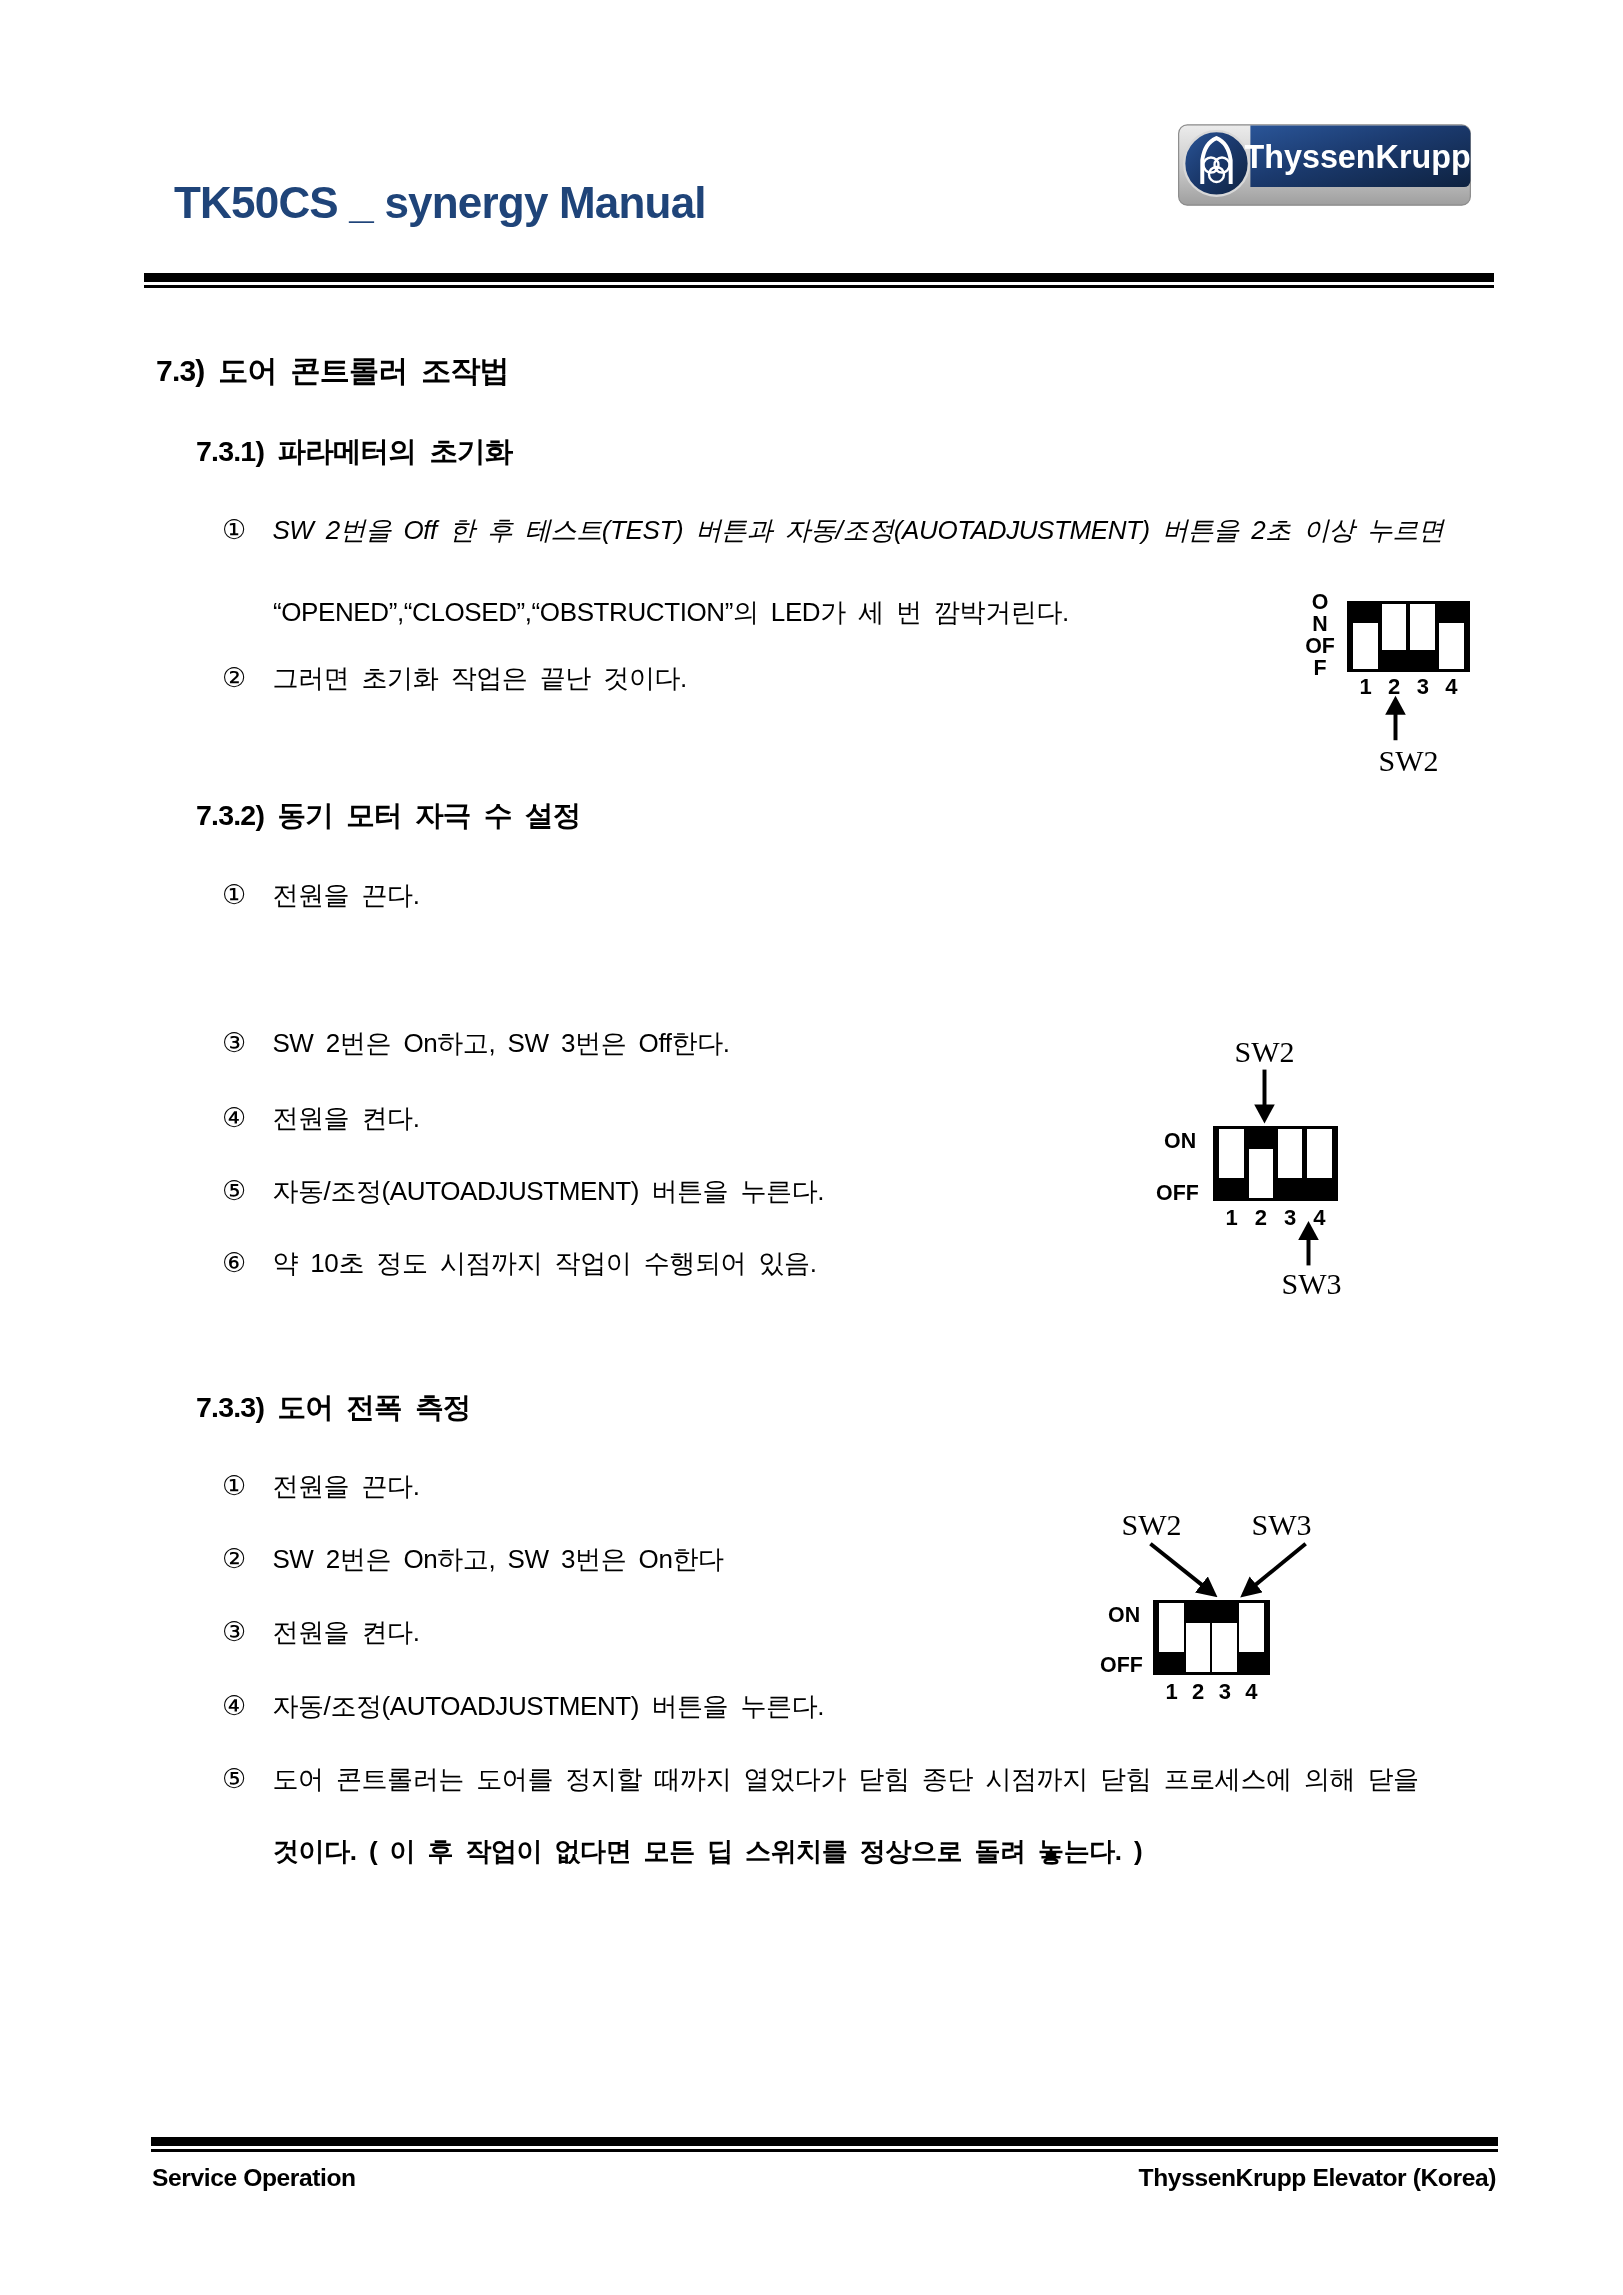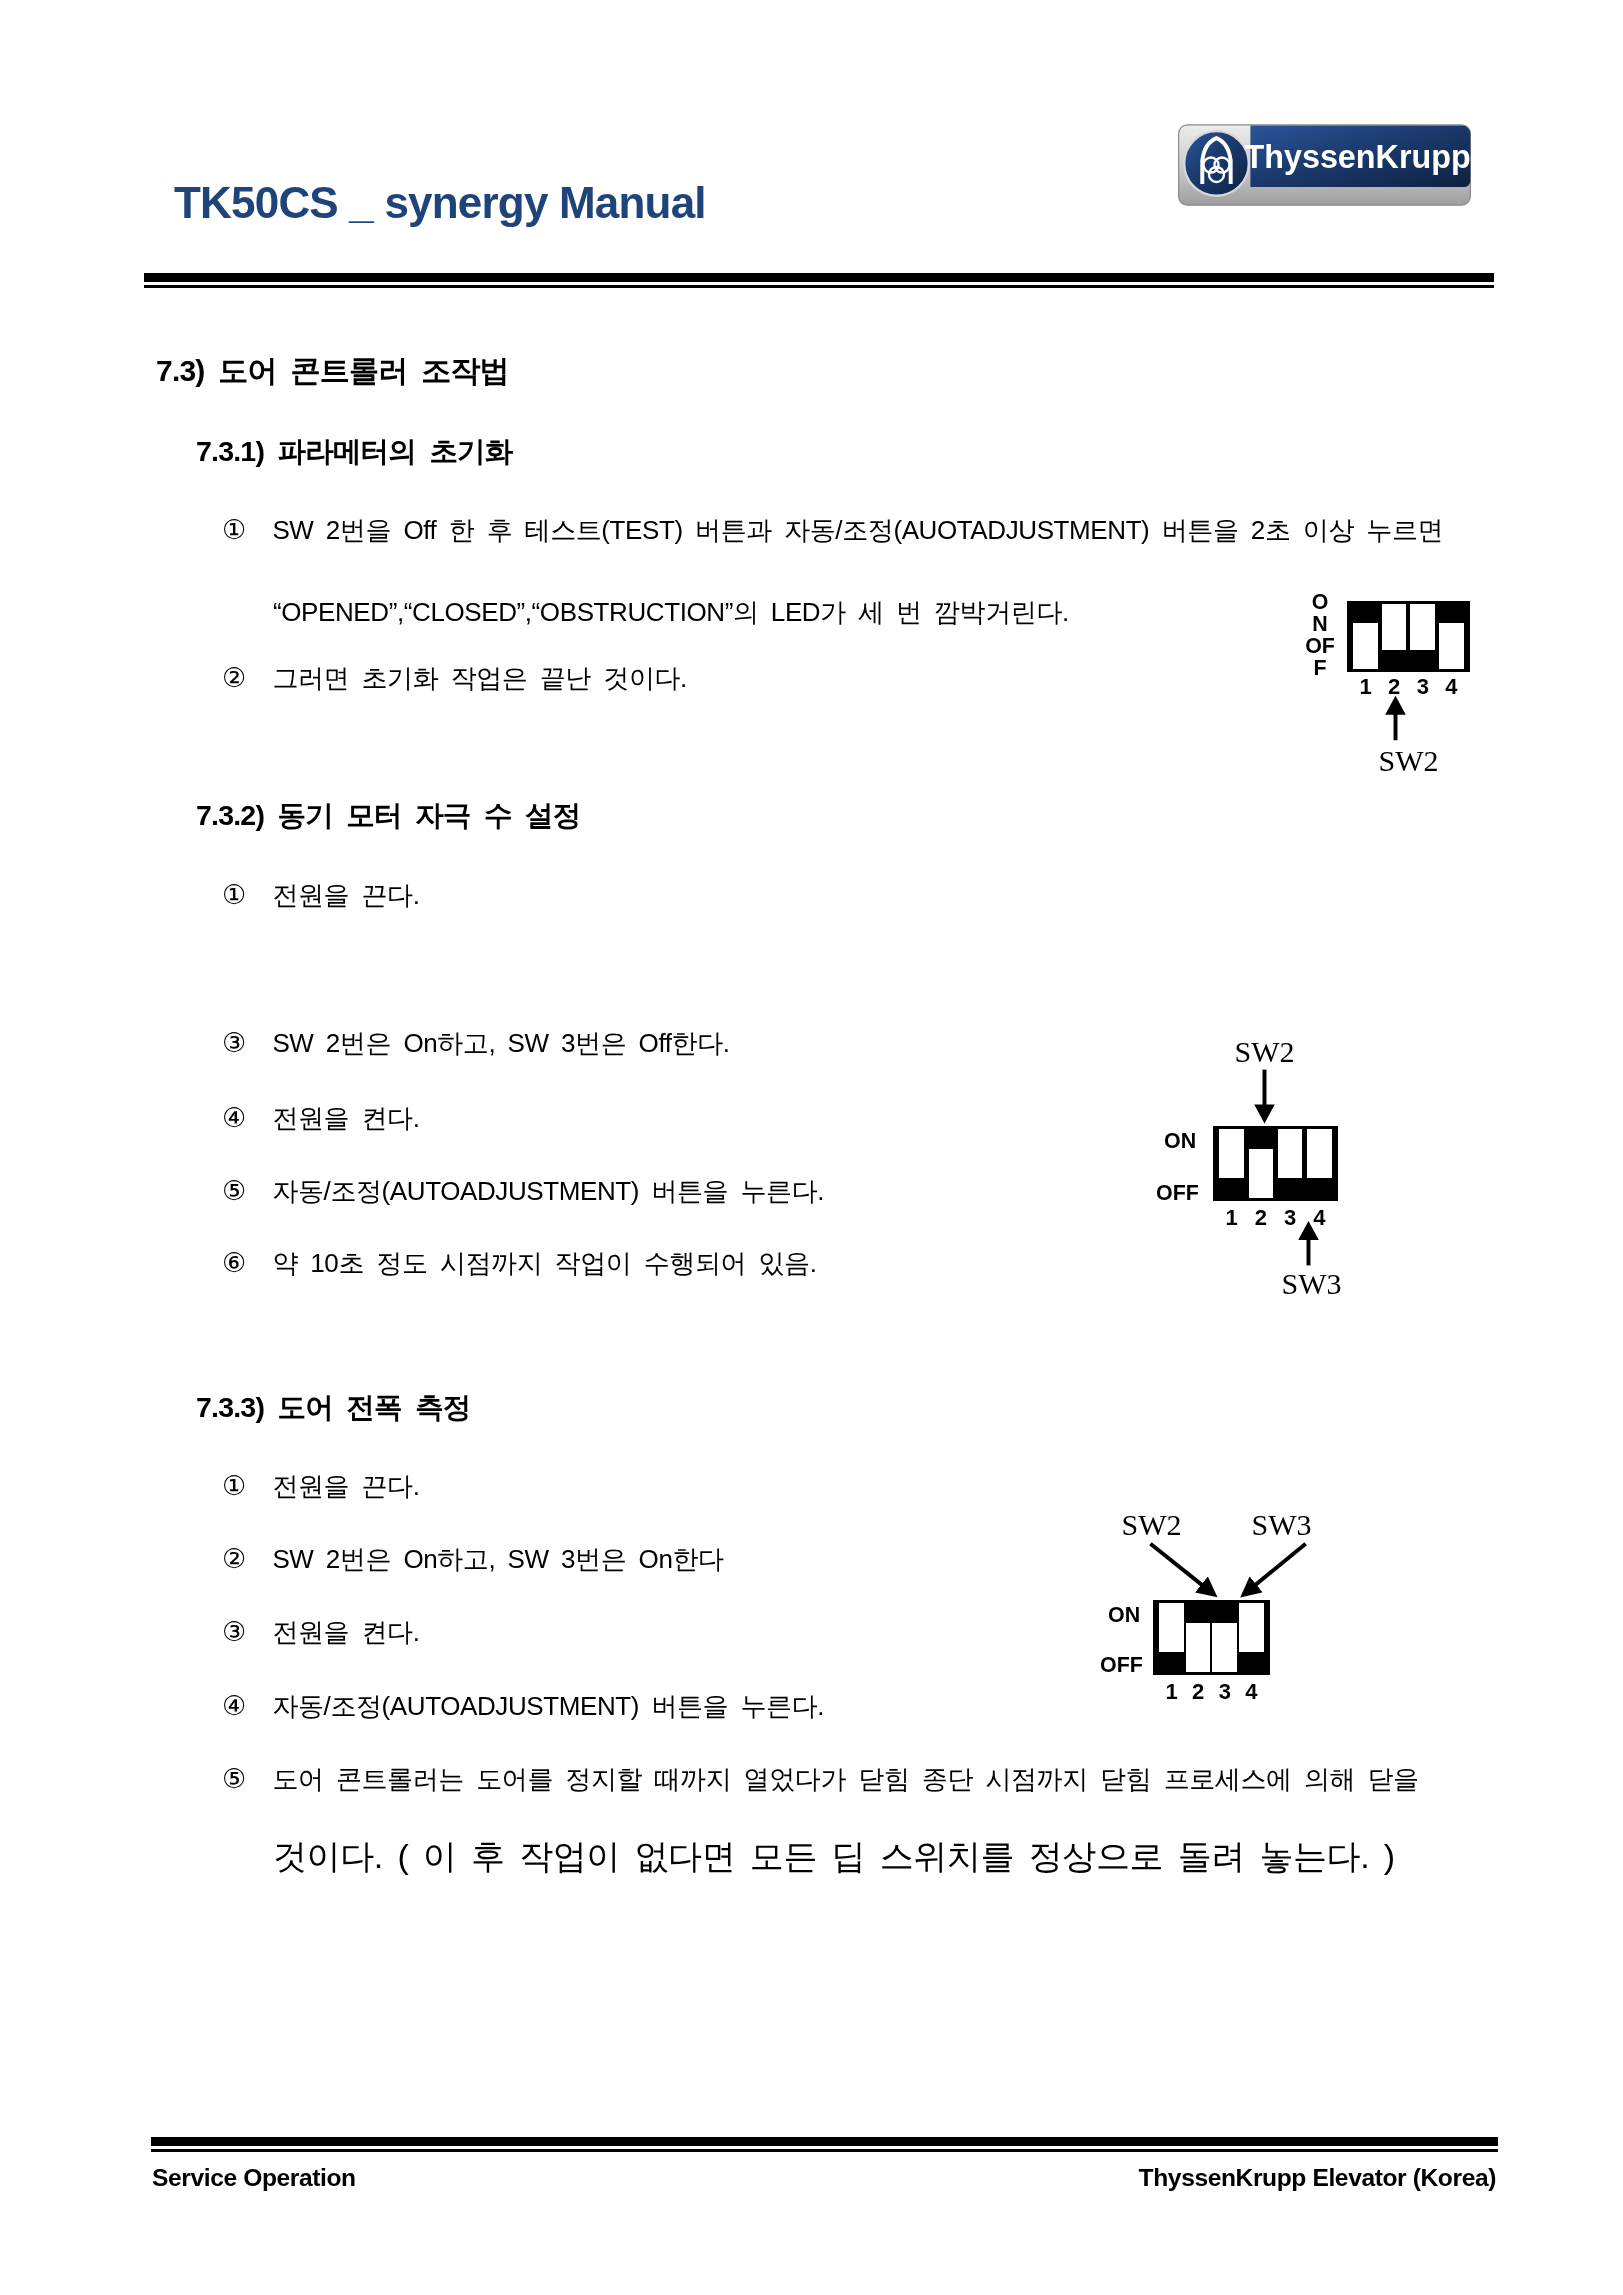--- a/index.html
+++ b/index.html
@@ -4,21 +4,21 @@
 <style>
   html,body{margin:0;padding:0;background:#888;}
   .page{position:relative;width:1623px;height:2295px;background:#ffffff;
         font-family:"Liberation Sans","DejaVu Sans",sans-serif;color:#000;overflow:hidden;}
   .abs{position:absolute;white-space:nowrap;line-height:1.15;}
   .title{font-size:44px;font-weight:700;letter-spacing:-0.8px;color:#1f4479;}
   .h1{font-size:30px;font-weight:700;word-spacing:6.3px;letter-spacing:-0.8px;}
   .h2{font-size:28.5px;font-weight:700;word-spacing:6.3px;letter-spacing:-0.8px;}
   .body-line{font-size:26px;font-weight:500;word-spacing:5.5px;letter-spacing:-0.4px;}
   .cnum{display:inline-block;width:33px;font-size:27px;font-weight:400;margin-right:17.4px;}
-  .cont-line{font-size:34px;font-weight:400;word-spacing:5.5px;letter-spacing:-0.4px;}
+  .cont-line{font-size:26px;font-weight:700;word-spacing:5.5px;letter-spacing:-0.4px;}
   .rule-thick{position:absolute;height:8.7px;background:#000;}
   .rule-thin{position:absolute;height:3.2px;background:#000;}
   .dip{position:absolute;display:flex;justify-content:space-between;
        padding:3.2px 6.3px;box-sizing:border-box;background:#000;}
   .dip .sl{width:24.6px;background:#fff;}
   .dip .sl.up{align-self:flex-start;}
   .dip .sl.down{align-self:flex-end;}
   .dipnums{position:absolute;display:flex;justify-content:space-between;
            padding:0 6.3px;box-sizing:border-box;}
   .dipnums span{width:24.6px;text-align:center;font-size:22px;font-weight:600;}
@@ -62,21 +62,21 @@
     </svg>
   </div>
 
   <div class="rule-thick" style="left:144px;top:273px;width:1350px;"></div>
   <div class="rule-thin" style="left:144px;top:285px;width:1350px;"></div>
 
   <div class="abs h1" style="left:156px;top:354px;">7.3) 도어 콘트롤러 조작법</div>
 
   <div class="abs h2" style="left:196px;top:435px;">7.3.1) 파라메터의 초기화</div>
 
-  <div class="abs body-line" style="left:222px;top:515px;">
+  <div class="abs body-line" style="left:222px;top:515px;font-style:italic;">
     <span class="cnum">①</span><span>SW 2번을 Off 한 후 테스트(TEST) 버튼과 자동/조정(AUOTADJUSTMENT) 버튼을 2초 이상 누르면</span>
   </div>
   <div class="abs body-line" style="left:273px;top:572px;margin-top:26px;">
     <span>“OPENED”,“CLOSED”,“OBSTRUCTION”의 LED가 세 번 깜박거린다.</span>
   </div>
   <div class="abs body-line" style="left:222px;top:663px;">
     <span class="cnum">②</span><span>그러면 초기화 작업은 끝난 것이다.</span>
   </div>
 
   <div class="onoff-col" style="left:1302px;top:591px;">

